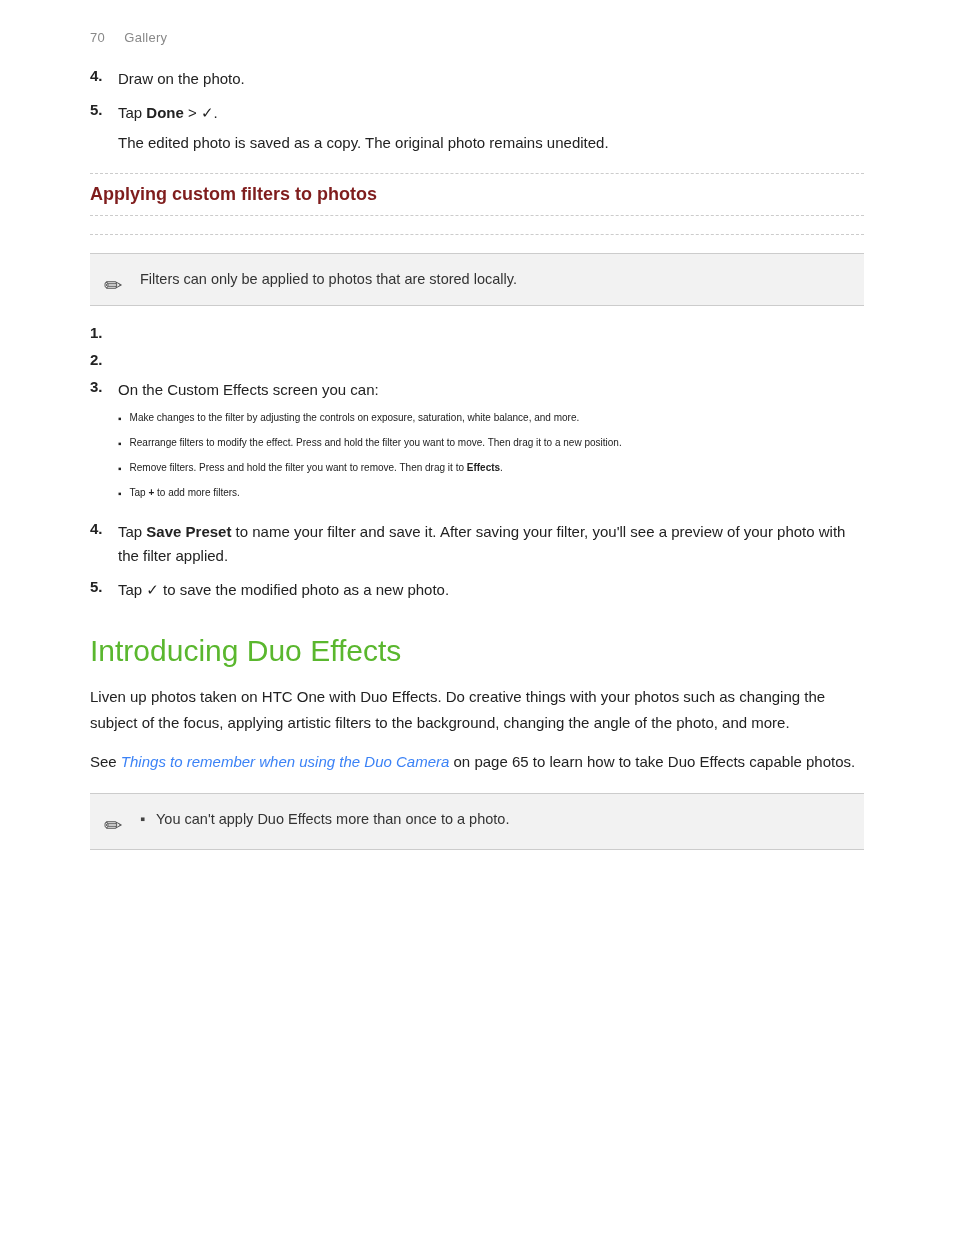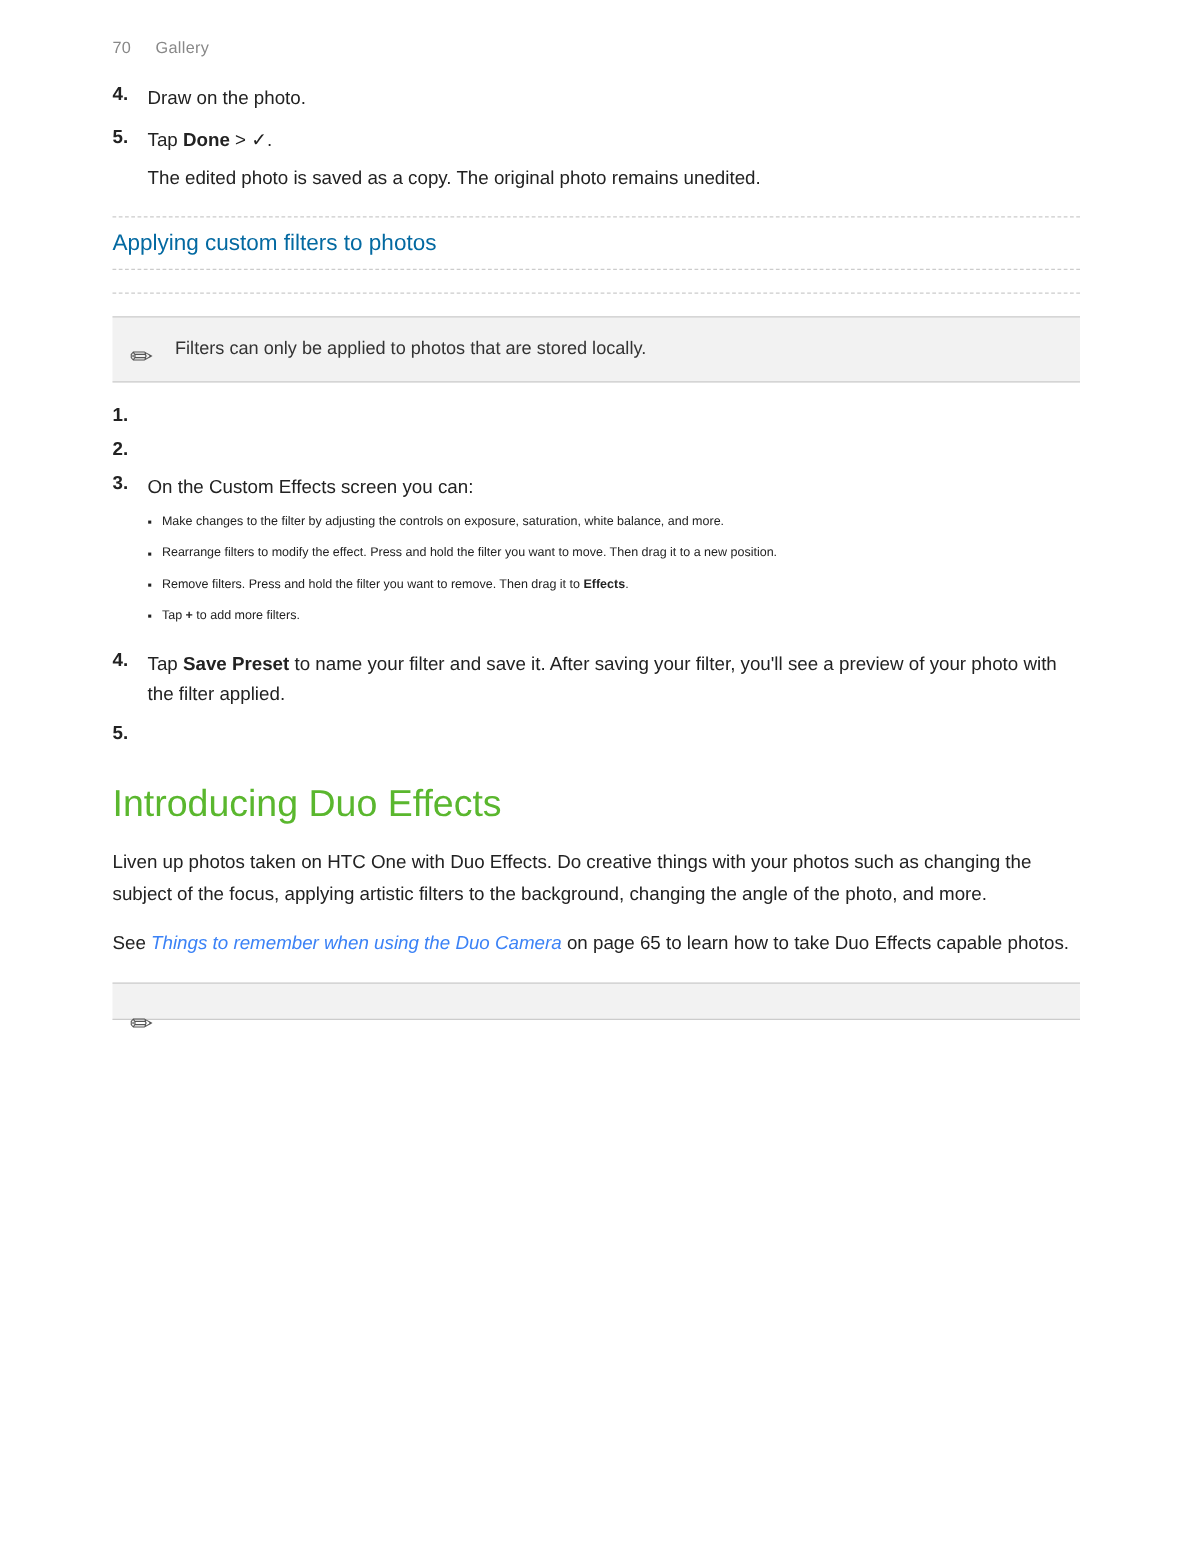--- a/index.html
+++ b/index.html
@@ -50,23 +50,23 @@
       position: absolute;
       left: 0;
       color: #444;
     }
     .section-divider {
       border: none;
       border-top: 1.5px dashed #ccc;
       margin: 18px 0 10px 0;
     }
     .section-title {
-      color: #0369a1;
+      color: #7f1d1d;
       font-size: 18px;
-      font-weight: normal;
+      font-weight: bold;
       margin-bottom: 6px;
       padding-bottom: 2px;
       border-bottom: 1.5px dashed #ccc;
       padding-bottom: 10px;
       margin-top: 2px;
     }
     .big-section-title {
       color: #5ab72e;
       font-size: 30px;
       font-weight: normal;
@@ -205,36 +205,40 @@
 
     <div class="item">
       <span class="num">4.</span>
       <span class="content">
         Tap <b>Save Preset</b> to name your filter and save it. After saving your filter, you'll see a preview of your photo with the filter applied.
       </span>
     </div>
 
     <div class="item">
       <span class="num">5.</span>
+      <span class="content">
+        Tap ✓ to save the modified photo as a new photo.
+      </span>
     </div>
 
   </div>
 </div>
 
 <div>
 
   <div class="big-section-title">Introducing Duo Effects</div>
 
   <p class="body-para">
     Liven up photos taken on HTC One with Duo Effects. Do creative things with your photos such as changing the subject of the focus, applying artistic filters to the background, changing the angle of the photo, and more.
   </p>
 
   <p class="body-para">
     <span>See </span><a class="link-text" href="#">Things to remember when using the Duo Camera</a><span> on page 65 to learn how to take Duo Effects capable photos.</span>
   </p>
 
   <div class="note-box">
     <span class="pencil-icon">✏</span>
     <ul>
+      <li>You can't apply Duo Effects more than once to a photo.</li>
     </ul>
   </div>
 
 </div>
 
 </body></html>

